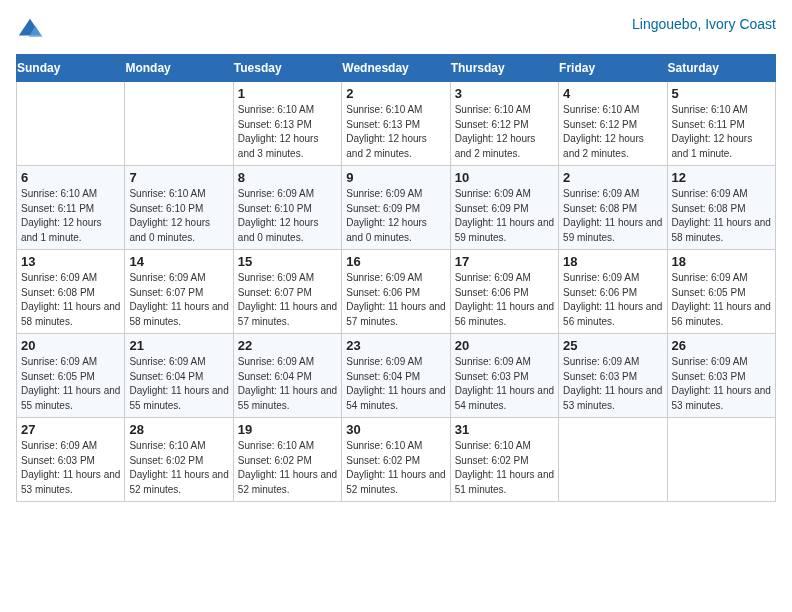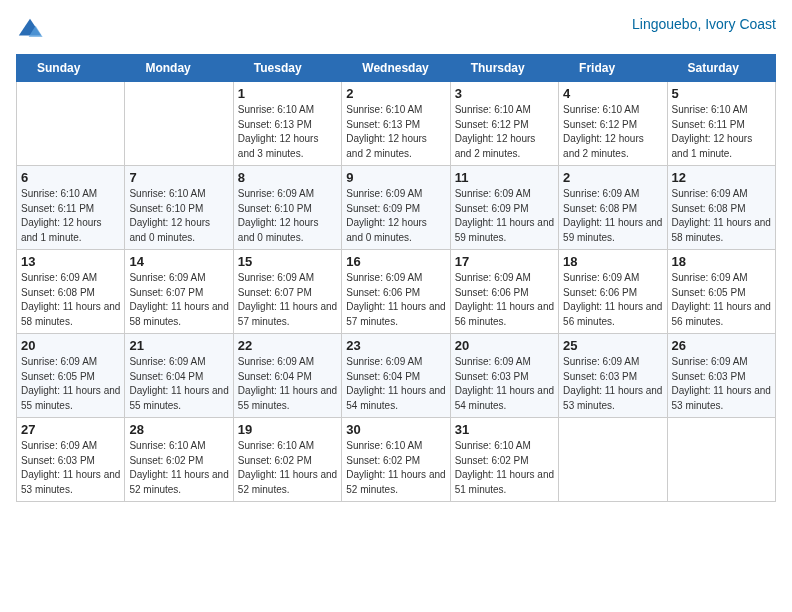--- a/index.html
+++ b/index.html
@@ -48,21 +48,21 @@
       color: #0369a1;
     }
     table {
       width: 100%;
       border-collapse: collapse;
       font-size: 11px;
     }
     thead tr th {
       background-color: #2a6db5;
       color: #fff;
-      padding: 6px 20px;
+      padding: 6px 0;
       text-align: left;
       font-size: 12px;
       border: 1px solid #2a6db5;
     }
     tbody tr td {
       border: 1px solid #ccc;
       vertical-align: top;
       padding: 4px;
       width: 108px;
       min-height: 80px;
@@ -170,21 +170,21 @@
 Sunset: 6:10 PM
 Daylight: 12 hours and 0 minutes.</div>
         </td>
         <td>
           <span class="day-num">9</span>
           <div class="day-info" style="white-space: pre-line;">Sunrise: 6:09 AM
 Sunset: 6:09 PM
 Daylight: 12 hours and 0 minutes.</div>
         </td>
         <td>
-          <span class="day-num">11</span>
+          <span class="day-num">10</span>
           <div class="day-info" style="white-space: pre-line;">Sunrise: 6:09 AM
 Sunset: 6:09 PM
 Daylight: 11 hours and 59 minutes.</div>
         </td>
         <td>
           <span class="day-num">2</span>
           <div class="day-info" style="white-space: pre-line;">Sunrise: 6:09 AM
 Sunset: 6:08 PM
 Daylight: 11 hours and 59 minutes.</div>
         </td>

